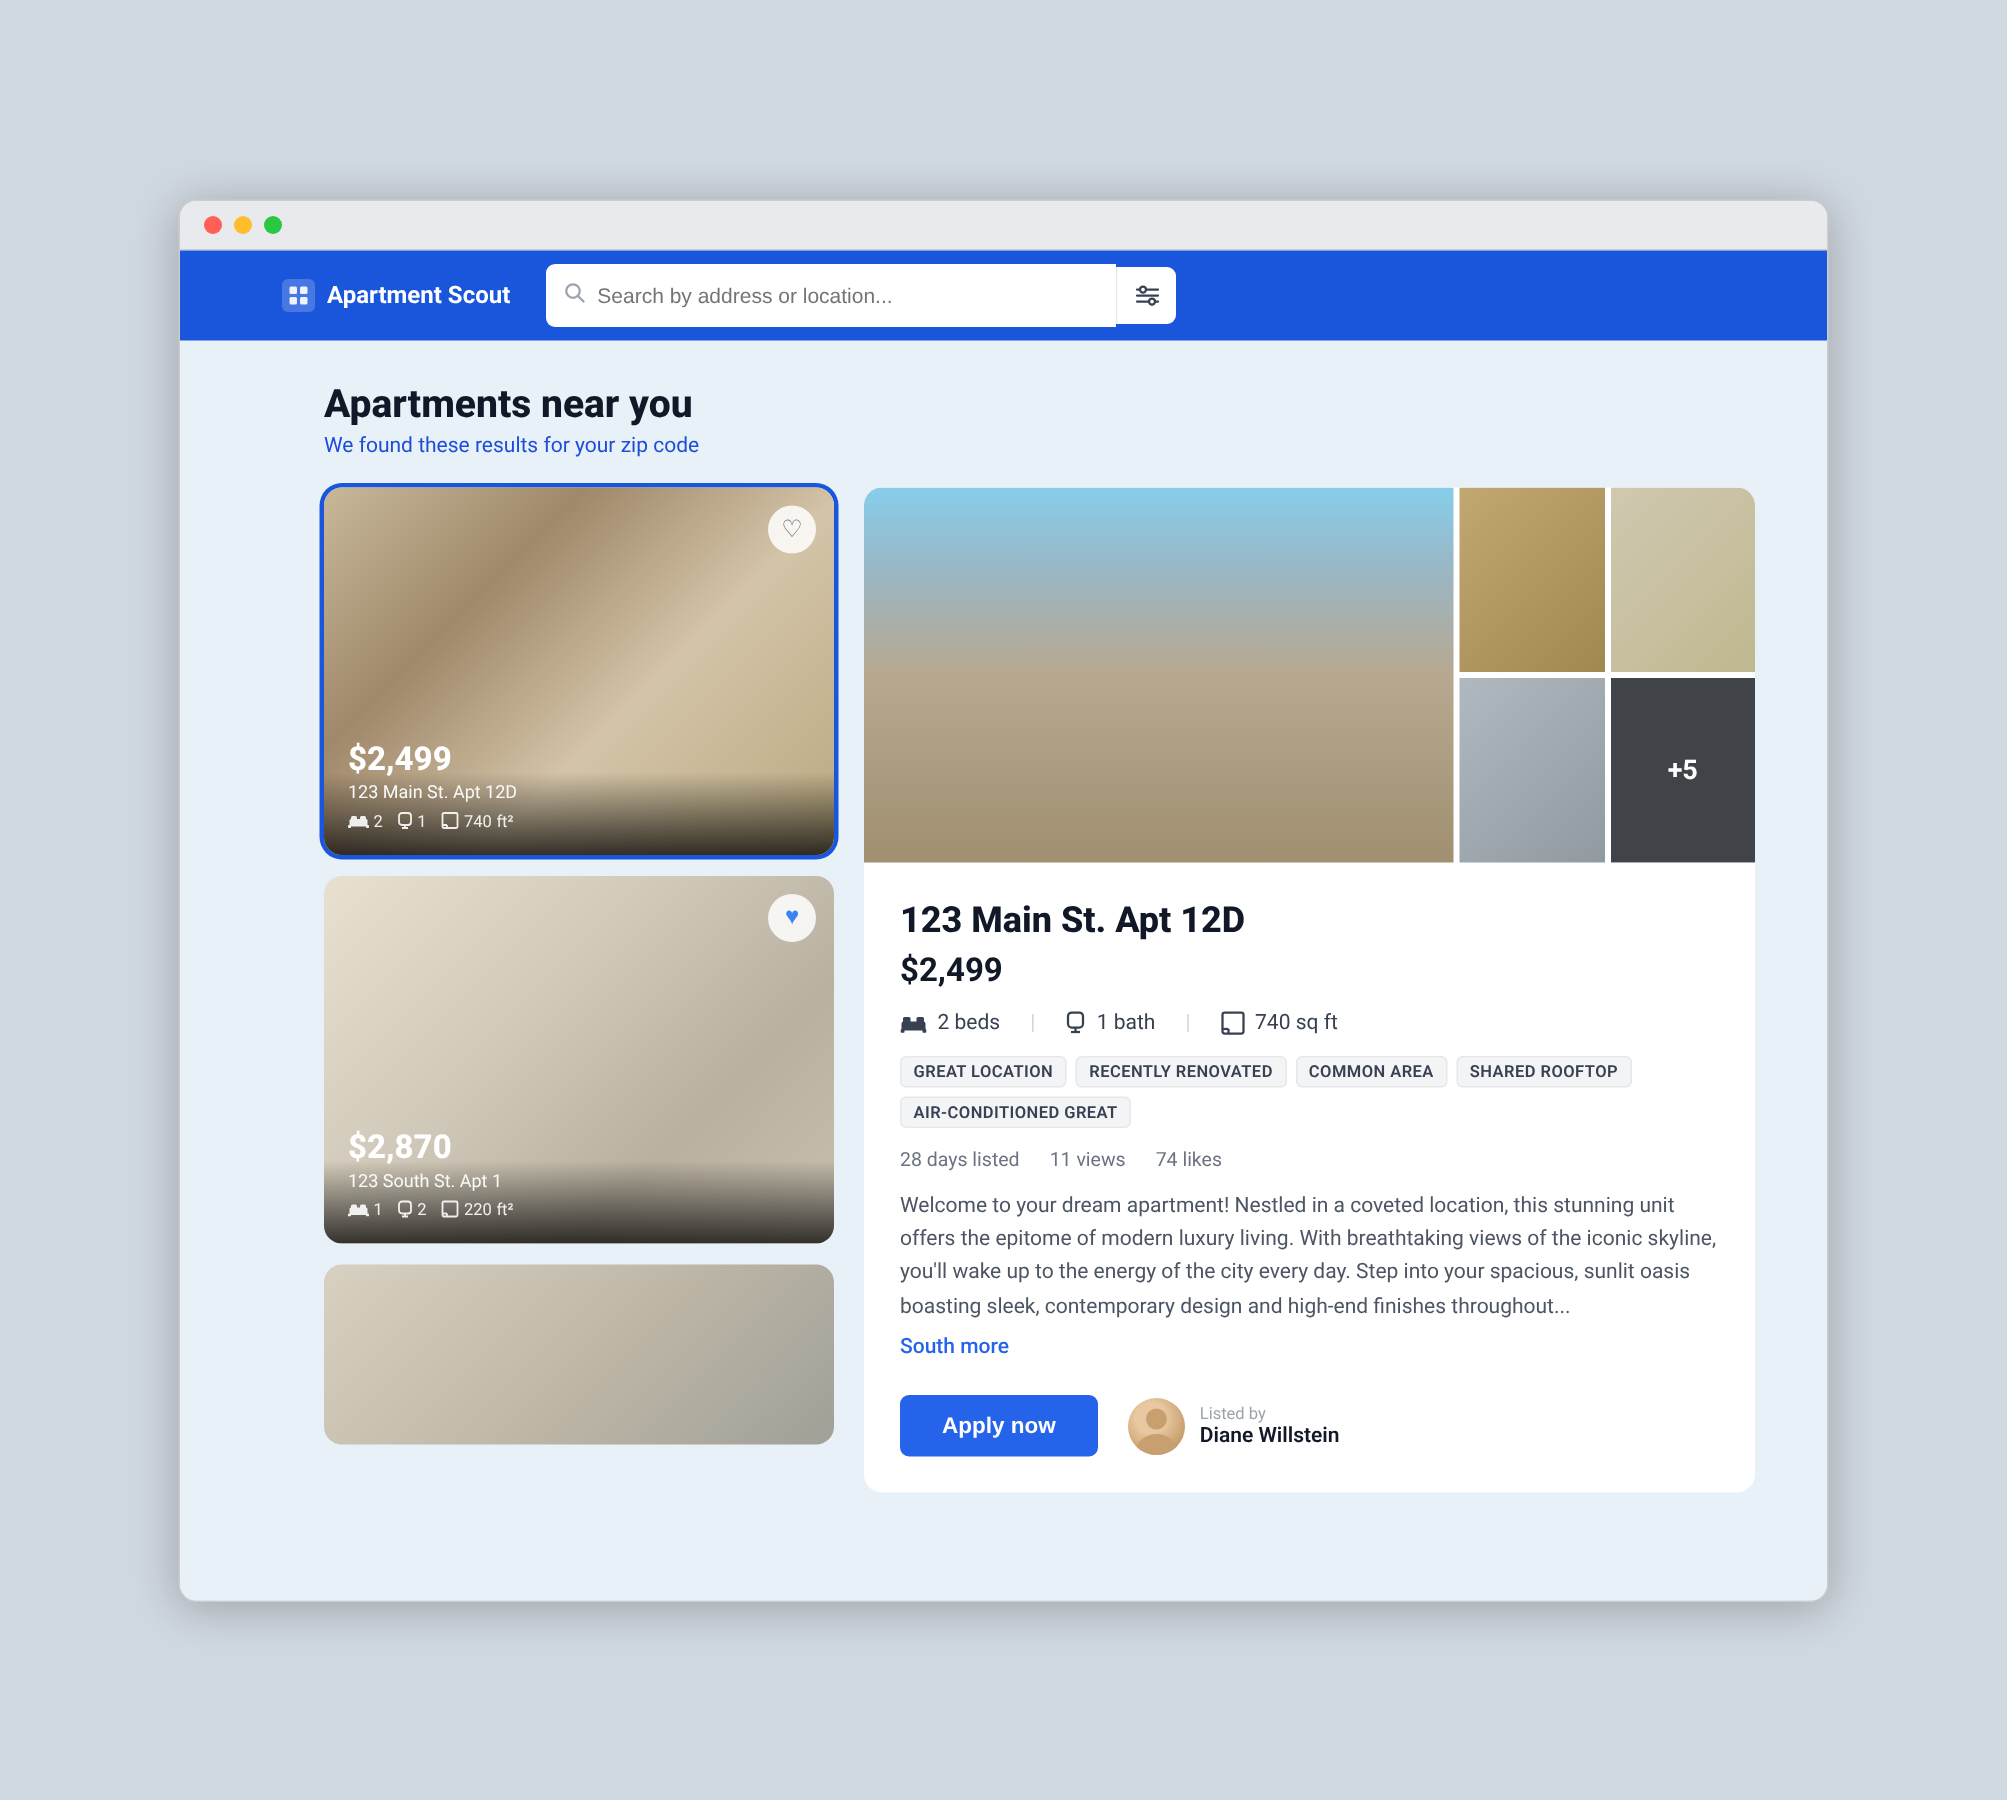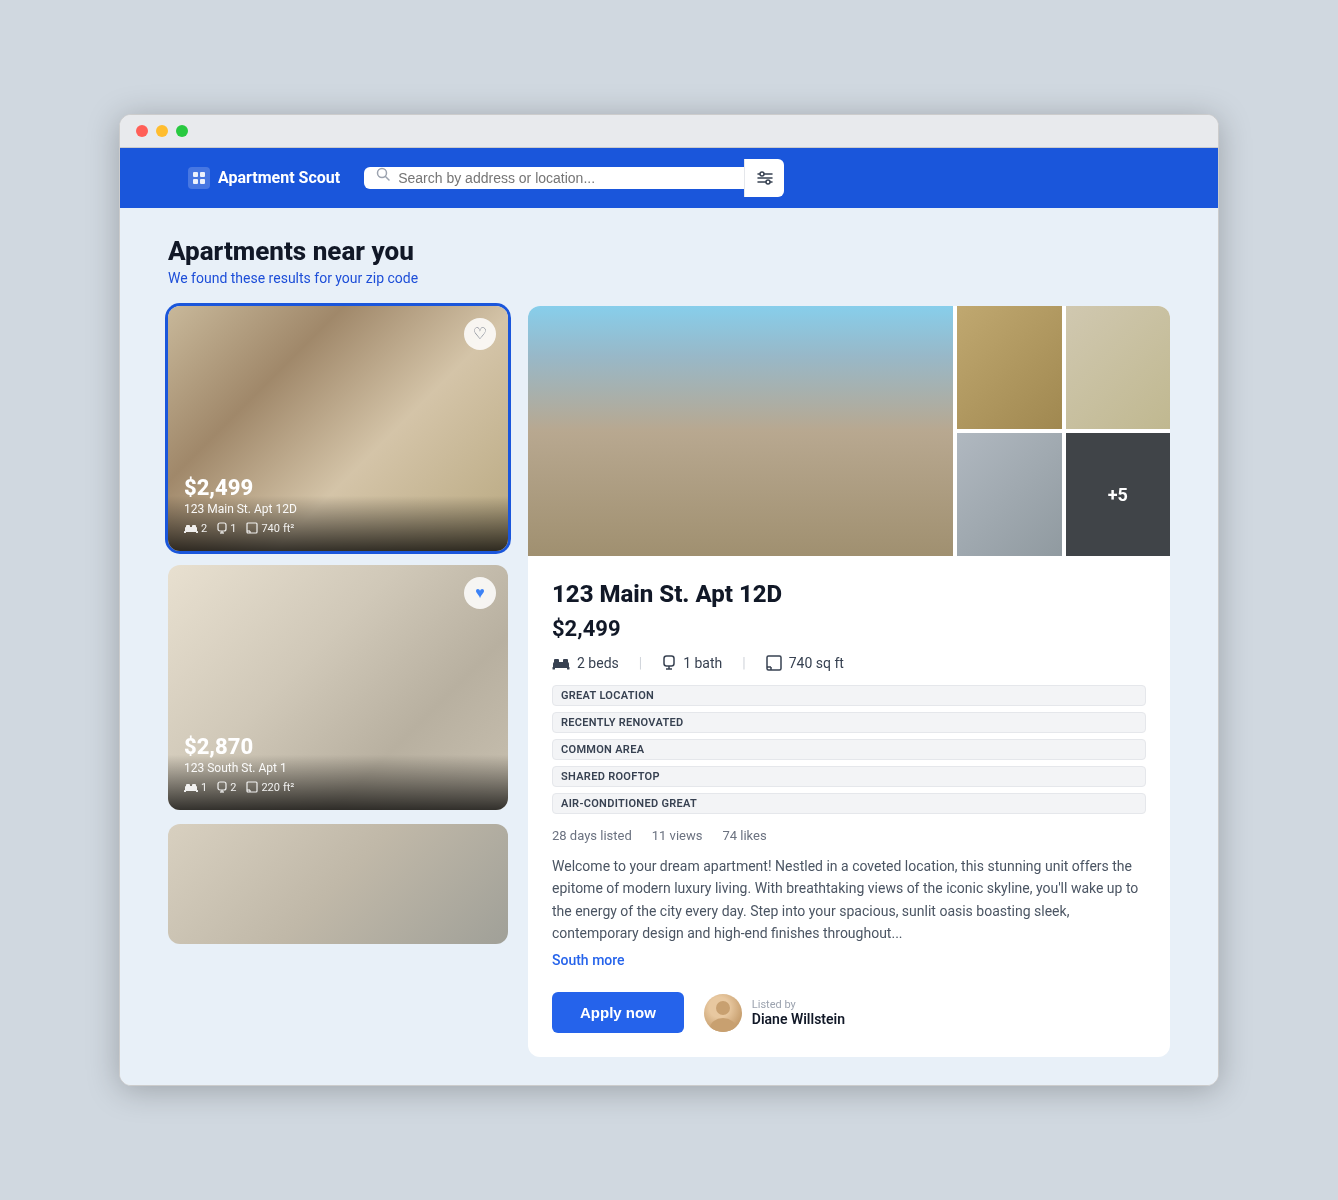--- a/index.html
+++ b/index.html
@@ -73,22 +73,23 @@
       max-width: 420px;
       display: flex;
       align-items: center;
       gap: 0;
     }
     .search-input-wrap {
       flex: 1;
       background: white;
       border-radius: 6px 0 0 6px;
       display: flex;
+      align-items: center;
       padding: 0 12px;
-      height: 22px;
+      height: 42px;
       border: none;
     }
     .search-icon-svg {
       color: #9ca3af;
       margin-right: 8px;
       font-size: 14px;
     }
     .search-input {
       border: none;
       outline: none;
@@ -108,20 +109,21 @@
       align-items: center;
       justify-content: center;
       cursor: pointer;
       color: #374151;
       font-size: 16px;
     }
 
     
     .main {
       padding: 28px 48px;
+      margin-left: 48px;
     }
     .page-title {
       font-size: 26px;
       font-weight: 800;
       color: #111827;
       margin-bottom: 4px;
     }
     .page-subtitle {
       font-size: 14px;
       color: #1d4ed8;
@@ -282,21 +284,20 @@
       align-items: center;
       gap: 7px;
     }
 
     
     .tags {
       display: flex;
       flex-wrap: wrap;
       gap: 6px;
       margin-bottom: 14px;
-      flex-direction: column;
     }
     .tag {
       background: #f3f4f6;
       border: 1px solid #e5e7eb;
       border-radius: 4px;
       padding: 3px 8px;
       font-size: 11px;
       font-weight: 600;
       color: #374151;
       letter-spacing: 0.3px;

